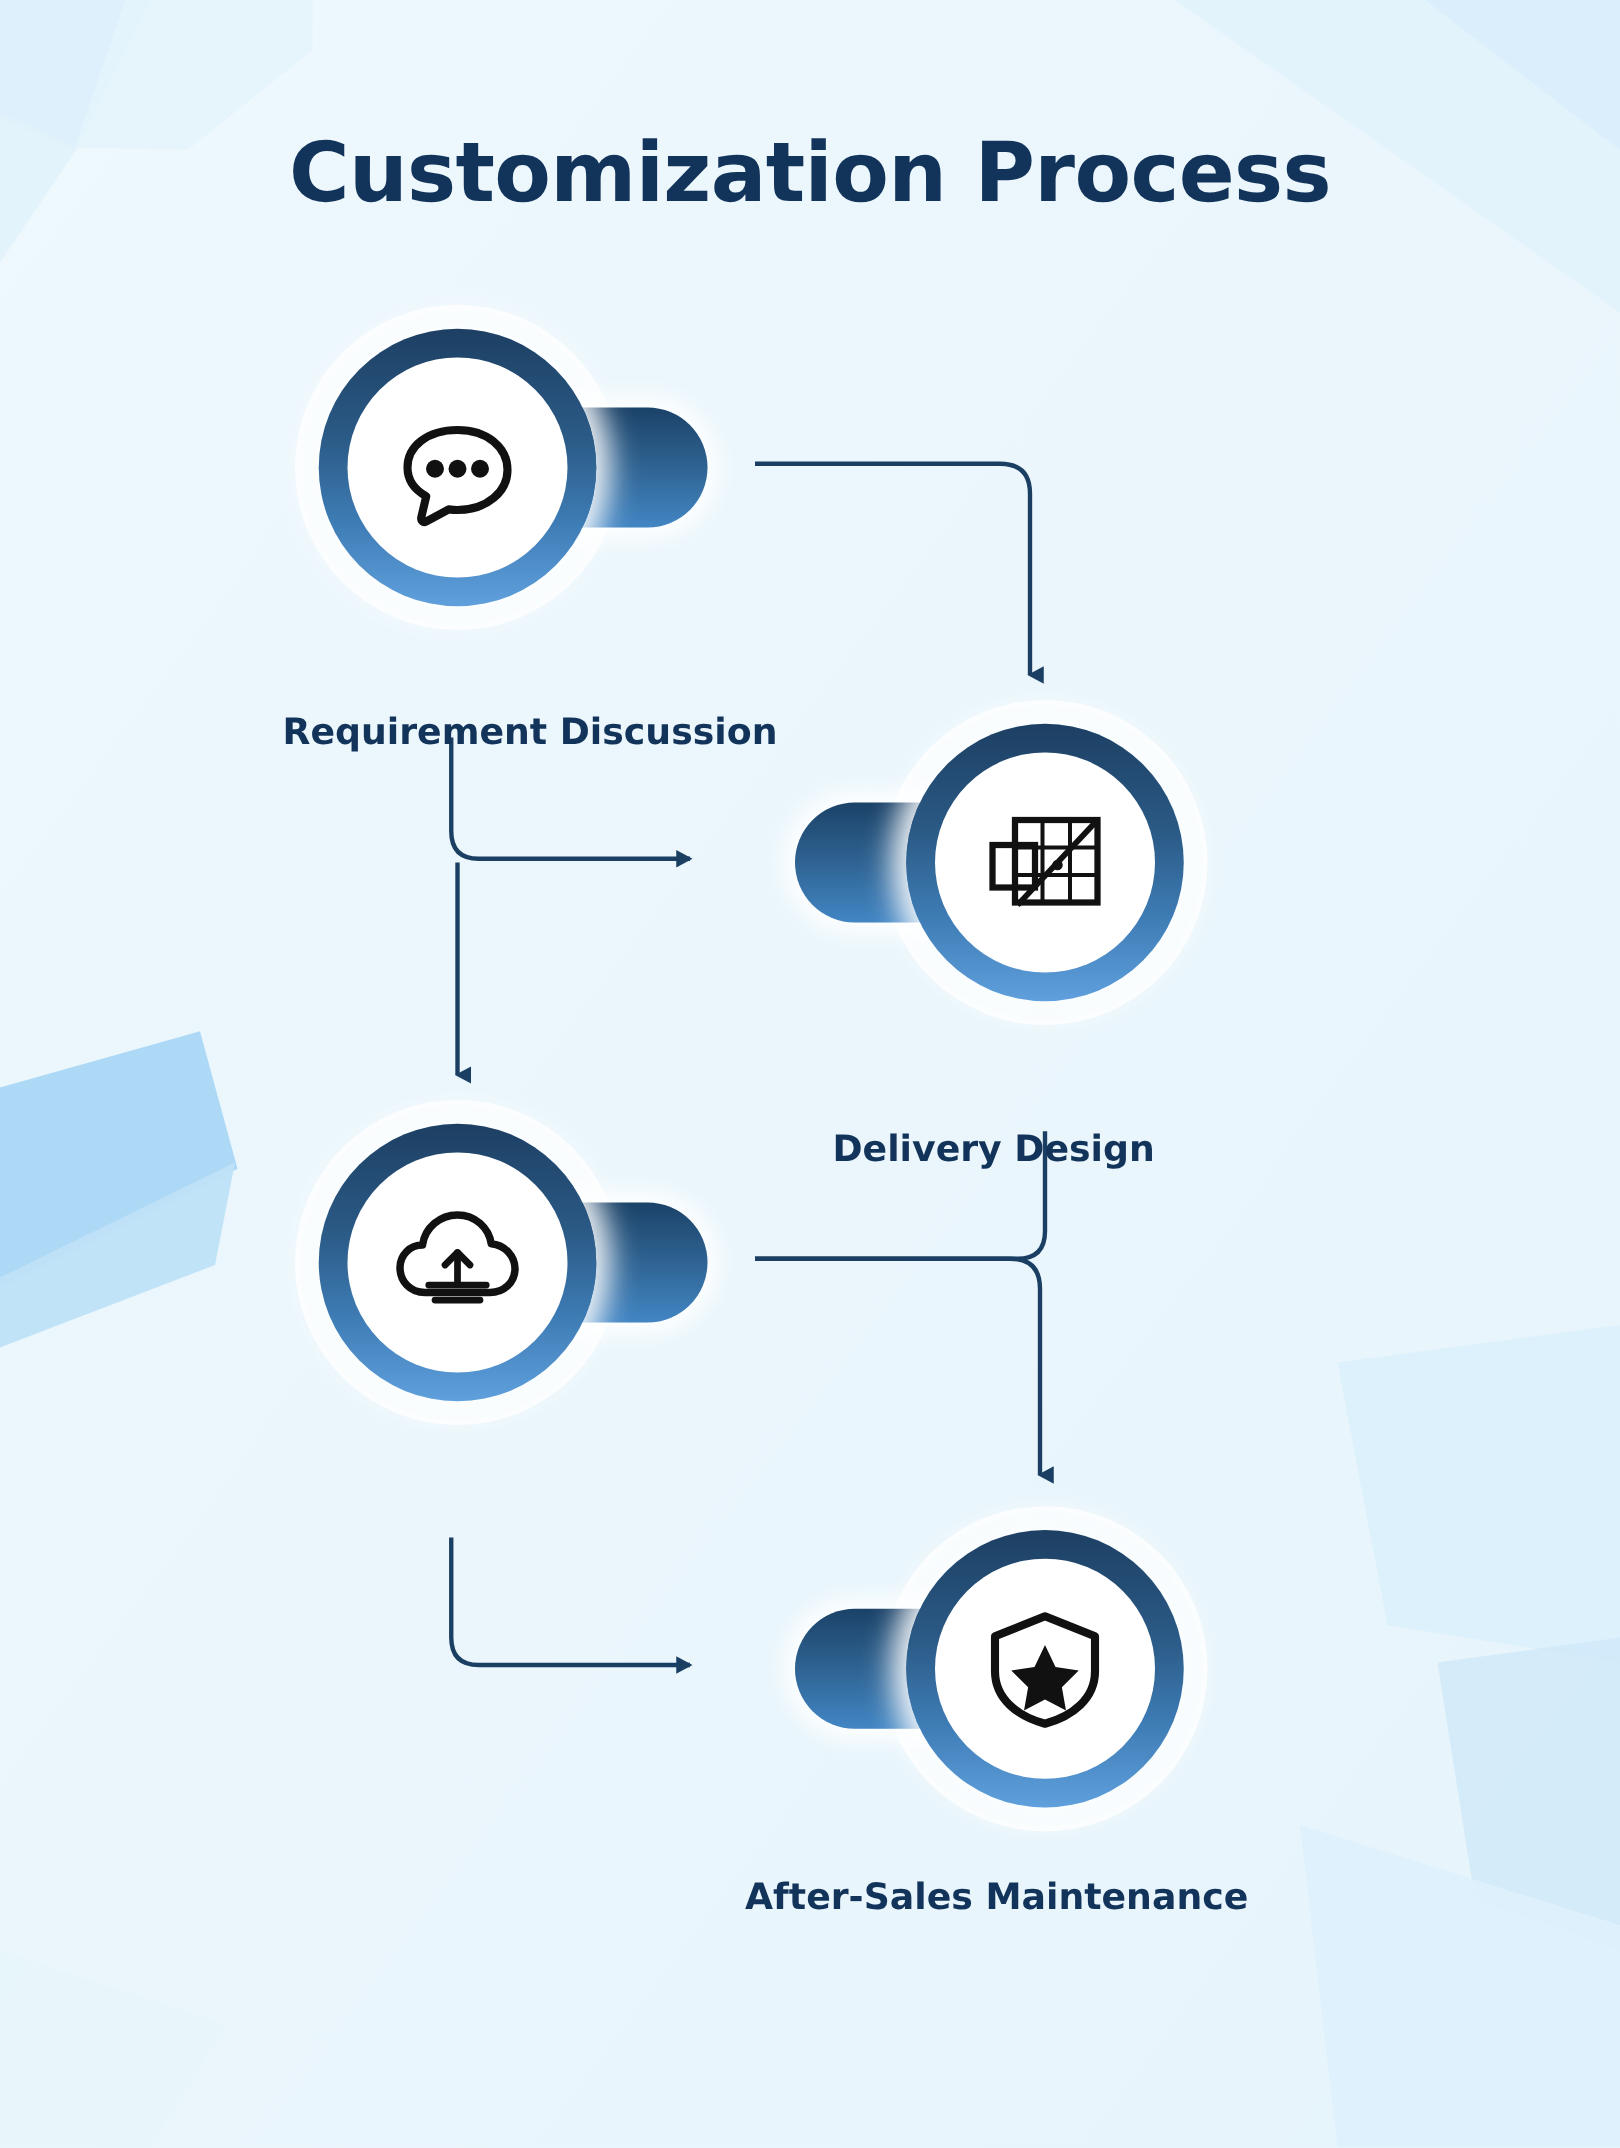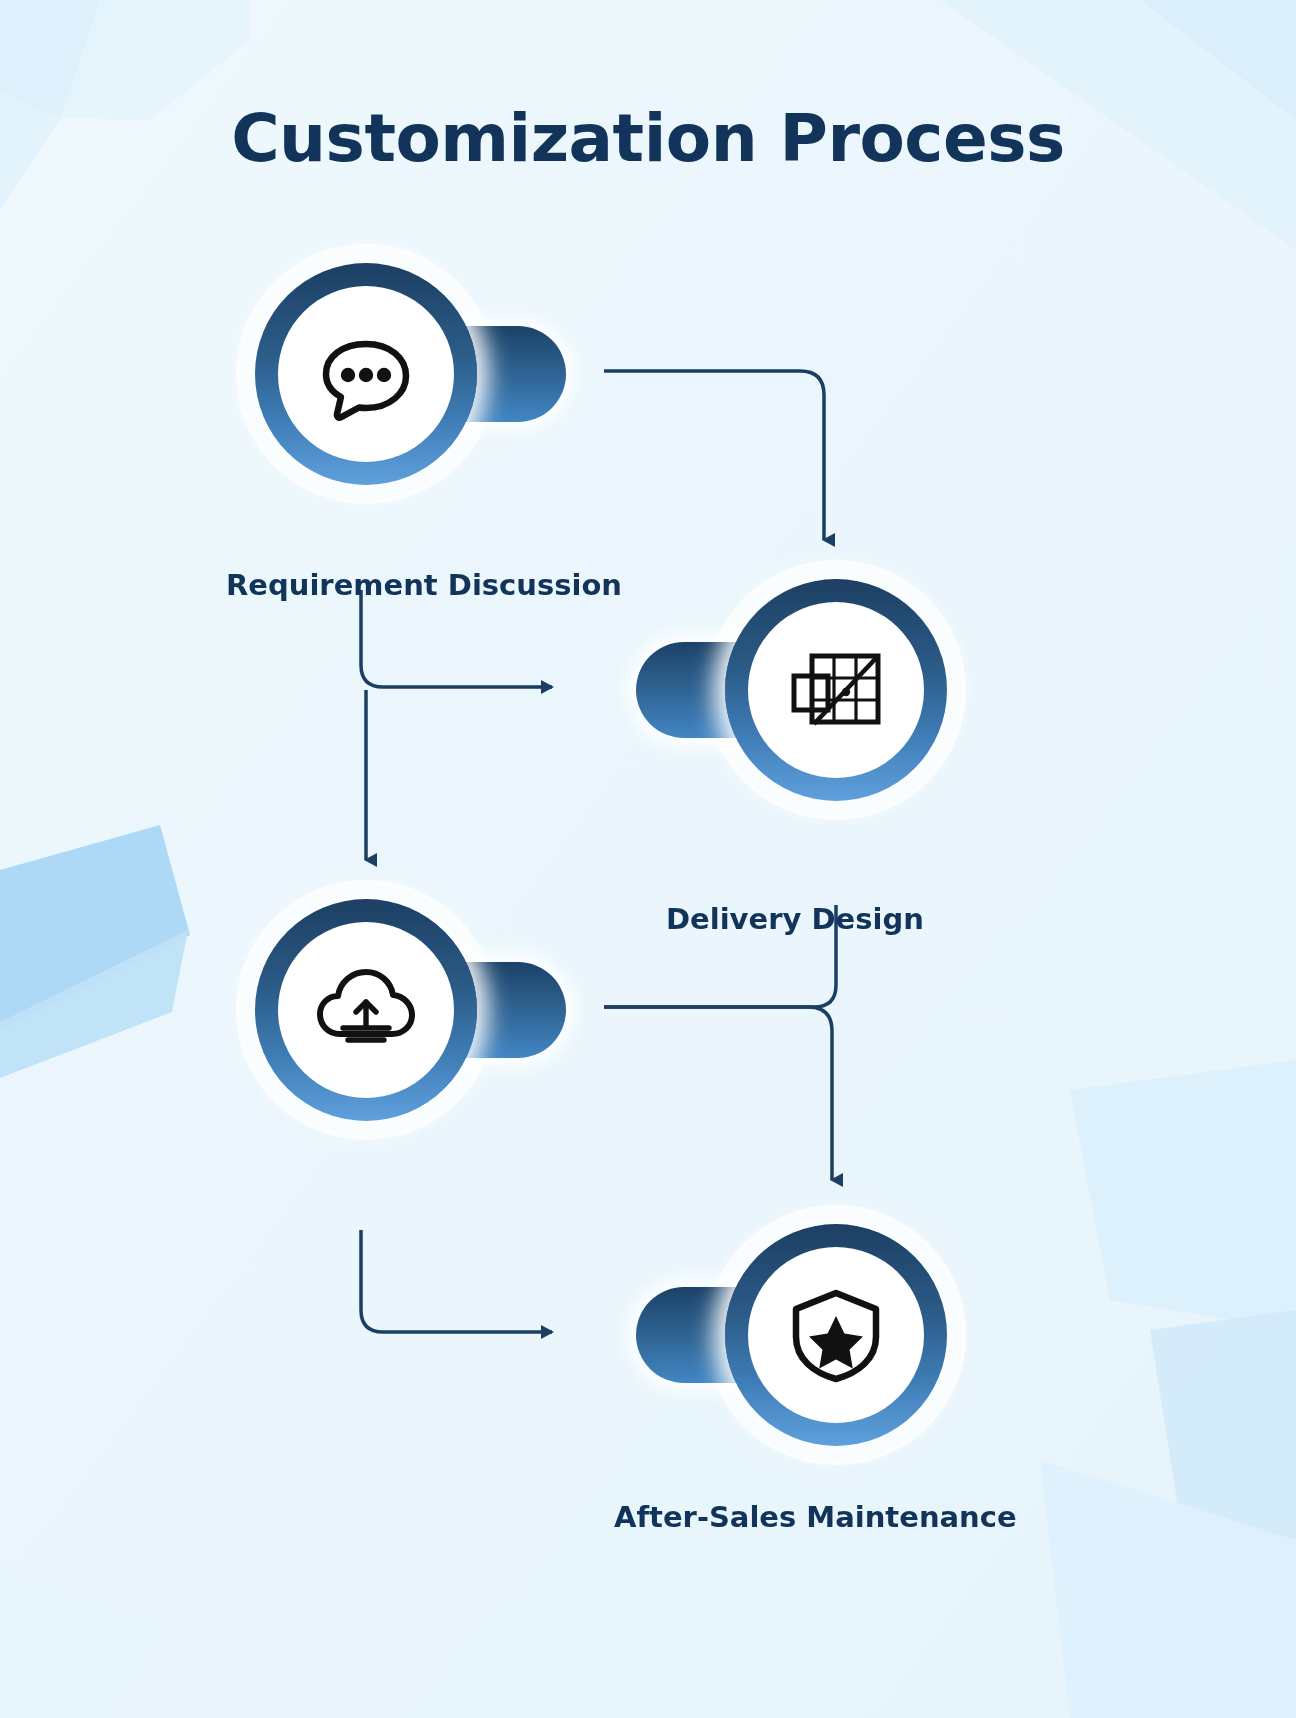--- a/index.html
+++ b/index.html
@@ -203,15 +203,15 @@
       <span>
         <svg width="104" height="104" viewBox="0 0 104 104">
           <path d="M52 10 L92 26 L92 54 C92 76 74 90 52 96
                    C30 90 12 76 12 54 L12 26 Z" fill="none" stroke="#111111" stroke-width="6.5" stroke-linejoin="round"></path>
           <path d="M52 33 L60.4 50.6 L79 53.4 L65.5 66.8 L68.8 85.4
                    L52 76.6 L35.2 85.4 L38.5 66.8 L25 53.4 L43.6 50.6 Z" fill="#111111"></path>
         </svg>
       </span>
     </div>
   </div>
-  <div class="label" style="left:614px;top:1500px;text-align:right;">After-Sales Maintenance</div>
+  <div class="label" style="left:596px;top:1500px;text-align:right;">After-Sales Maintenance</div>
 
 </div>
 
 </body></html>

